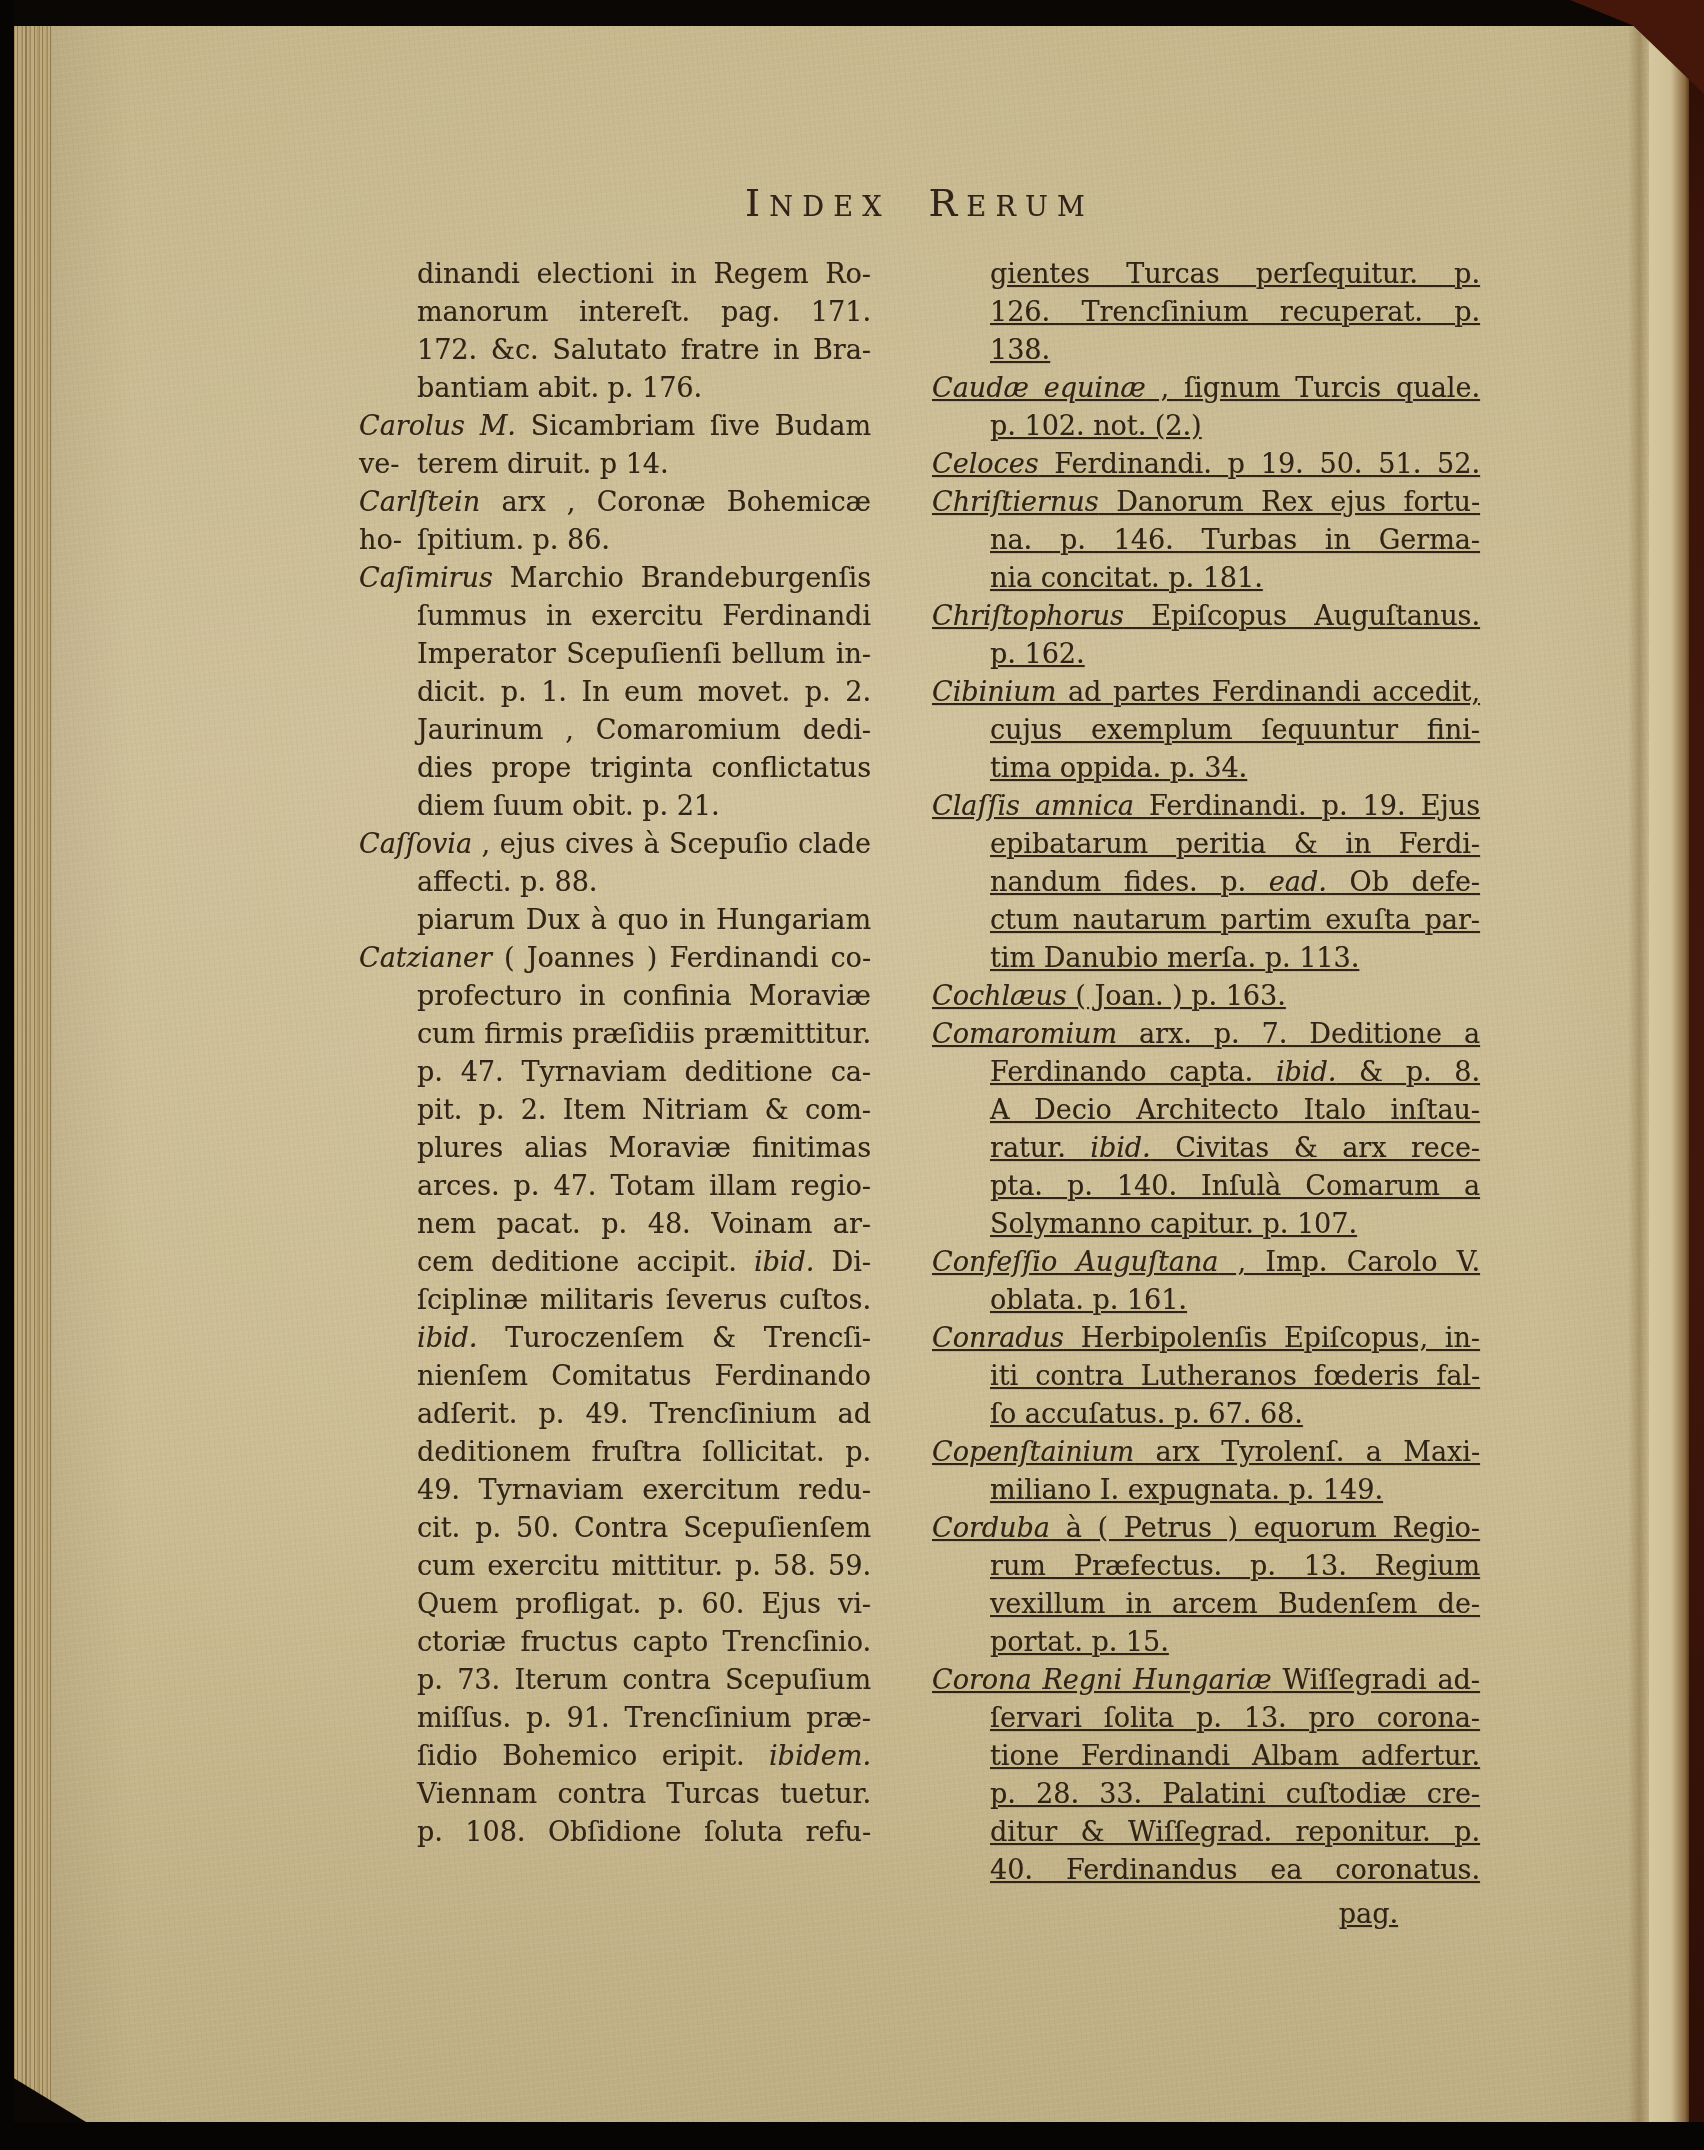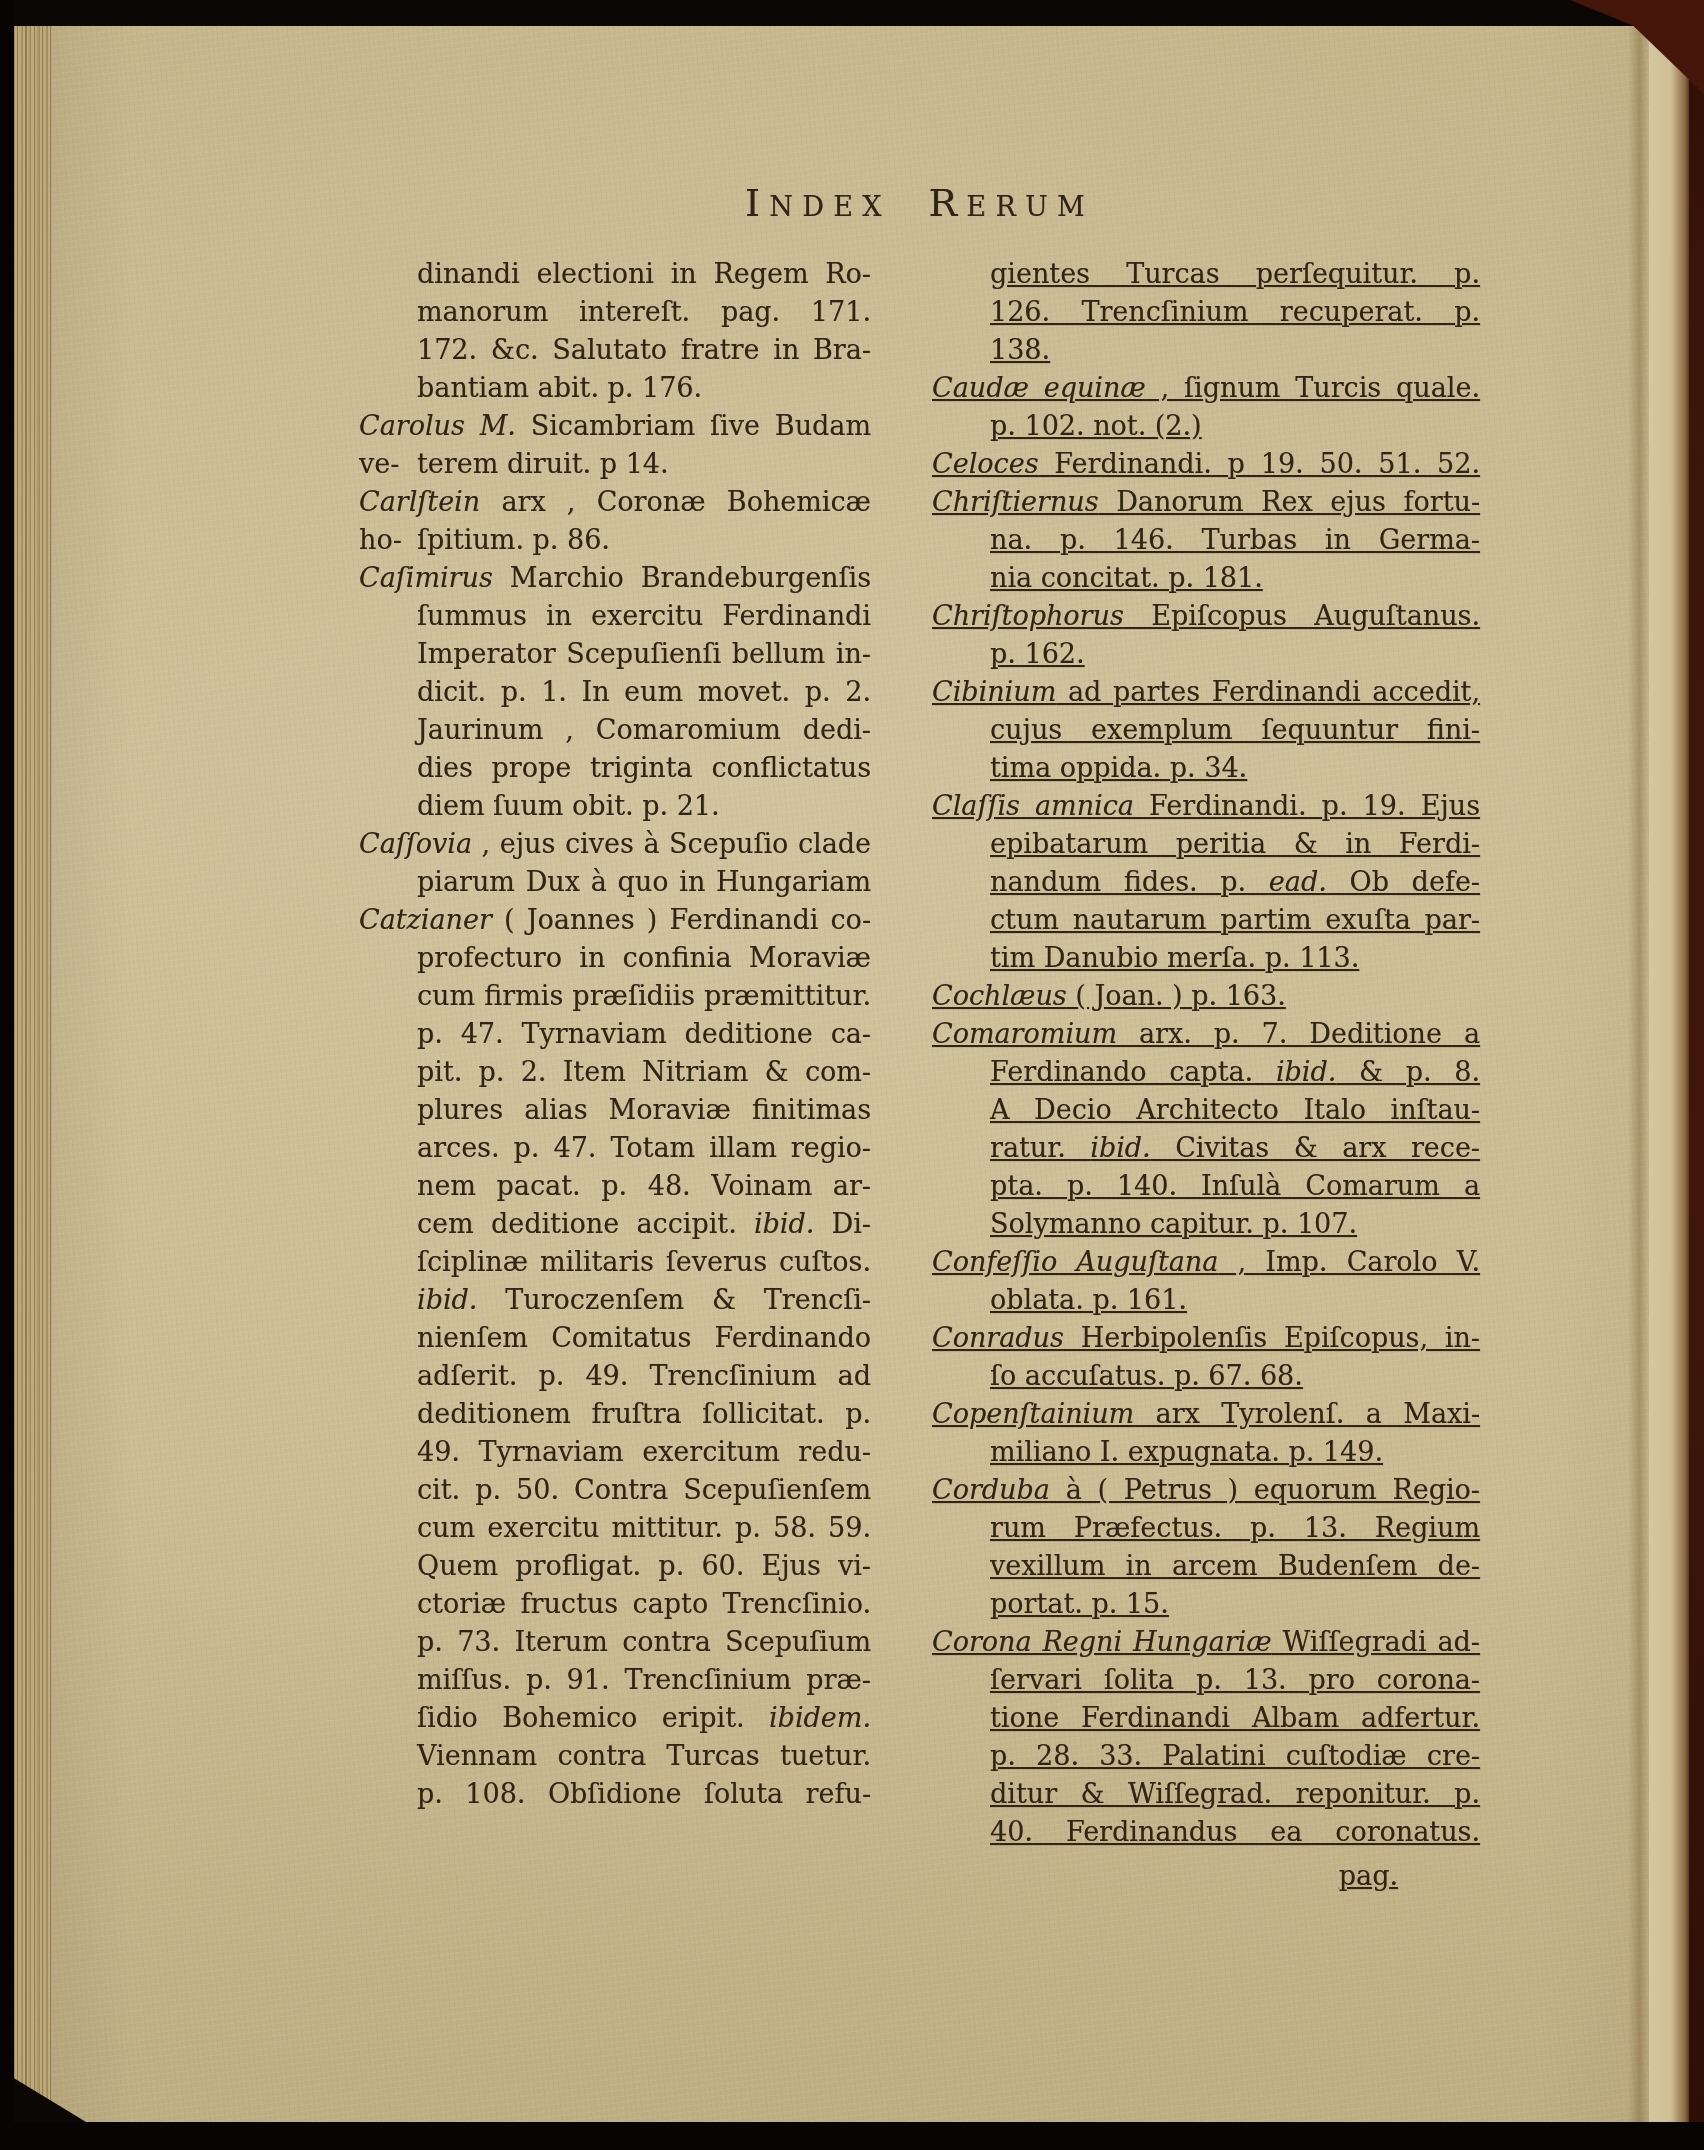--- a/index.html
+++ b/index.html
@@ -97,20 +97,21 @@
     <div class="line full"><span class="it">Carlſtein</span><span class="rm"> arx , Coronæ Bohemicæ ho-</span></div>
     <div class="line ind"><span class="rm">ſpitium. p. 86.</span></div>
     <div class="line full"><span class="it">Caſimirus</span><span class="rm"> Marchio Brandeburgenſis</span></div>
     <div class="line ind full"><span class="rm">ſummus in exercitu Ferdinandi</span></div>
     <div class="line ind full"><span class="rm">Imperator Scepuſienſi bellum in-</span></div>
     <div class="line ind full"><span class="rm">dicit. p. 1. In eum movet. p. 2.</span></div>
     <div class="line ind full"><span class="rm">Jaurinum , Comaromium dedi-</span></div>
     <div class="line ind full"><span class="rm">dies prope triginta conflictatus</span></div>
     <div class="line ind"><span class="rm">diem ſuum obit. p. 21.</span></div>
     <div class="line full"><span class="it">Caſſovia</span><span class="rm"> , ejus cives à Scepuſio clade</span></div>
+    <div class="line ind"><span class="rm">affecti. p. 88.</span></div>
     <div class="line ind full"><span class="rm">piarum Dux à quo in Hungariam</span></div>
     <div class="line full"><span class="it">Catzianer</span><span class="rm"> ( Joannes ) Ferdinandi co-</span></div>
     <div class="line ind full"><span class="rm">profecturo in confinia Moraviæ</span></div>
     <div class="line ind full"><span class="rm">cum firmis præſidiis præmittitur.</span></div>
     <div class="line ind full"><span class="rm">p. 47. Tyrnaviam deditione ca-</span></div>
     <div class="line ind full"><span class="rm">pit. p. 2. Item Nitriam &amp; com-</span></div>
     <div class="line ind full"><span class="rm">plures alias Moraviæ finitimas</span></div>
     <div class="line ind full"><span class="rm">arces. p. 47. Totam illam regio-</span></div>
     <div class="line ind full"><span class="rm">nem pacat. p. 48. Voinam ar-</span></div>
     <div class="line ind full"><span class="rm">cem deditione accipit. </span><span class="it">ibid.</span><span class="rm"> Di-</span></div>
@@ -153,20 +154,21 @@
     <div class="line"><span class="it">Cochlæus</span><span class="rm"> ( Joan. ) p. 163.</span></div>
     <div class="line full"><span class="it">Comaromium</span><span class="rm"> arx. p. 7. Deditione a</span></div>
     <div class="line ind full"><span class="rm">Ferdinando capta. </span><span class="it">ibid.</span><span class="rm"> &amp; p. 8.</span></div>
     <div class="line ind full"><span class="rm">A Decio Architecto Italo inſtau-</span></div>
     <div class="line ind full"><span class="rm">ratur. </span><span class="it">ibid.</span><span class="rm"> Civitas &amp; arx rece-</span></div>
     <div class="line ind full"><span class="rm">pta. p. 140. Inſulà Comarum a</span></div>
     <div class="line ind"><span class="rm">Solymanno capitur. p. 107.</span></div>
     <div class="line full"><span class="it">Confeſſio Auguſtana</span><span class="rm"> , Imp. Carolo V.</span></div>
     <div class="line ind"><span class="rm">oblata. p. 161.</span></div>
     <div class="line full"><span class="it">Conradus</span><span class="rm"> Herbipolenſis Epiſcopus, in-</span></div>
+    <div class="line ind full"><span class="rm">iti contra Lutheranos fœderis fal-</span></div>
     <div class="line ind"><span class="rm">ſo accuſatus. p. 67. 68.</span></div>
     <div class="line full"><span class="it">Copenſtainium</span><span class="rm"> arx Tyrolenſ. a Maxi-</span></div>
     <div class="line ind"><span class="rm">miliano I. expugnata. p. 149.</span></div>
     <div class="line full"><span class="it">Corduba</span><span class="rm"> à ( Petrus ) equorum Regio-</span></div>
     <div class="line ind full"><span class="rm">rum Præfectus. p. 13. Regium</span></div>
     <div class="line ind full"><span class="rm">vexillum in arcem Budenſem de-</span></div>
     <div class="line ind"><span class="rm">portat. p. 15.</span></div>
     <div class="line full"><span class="it">Corona Regni Hungariæ</span><span class="rm"> Wiſſegradi ad-</span></div>
     <div class="line ind full"><span class="rm">ſervari ſolita p. 13. pro corona-</span></div>
     <div class="line ind full"><span class="rm">tione Ferdinandi Albam adfertur.</span></div>

